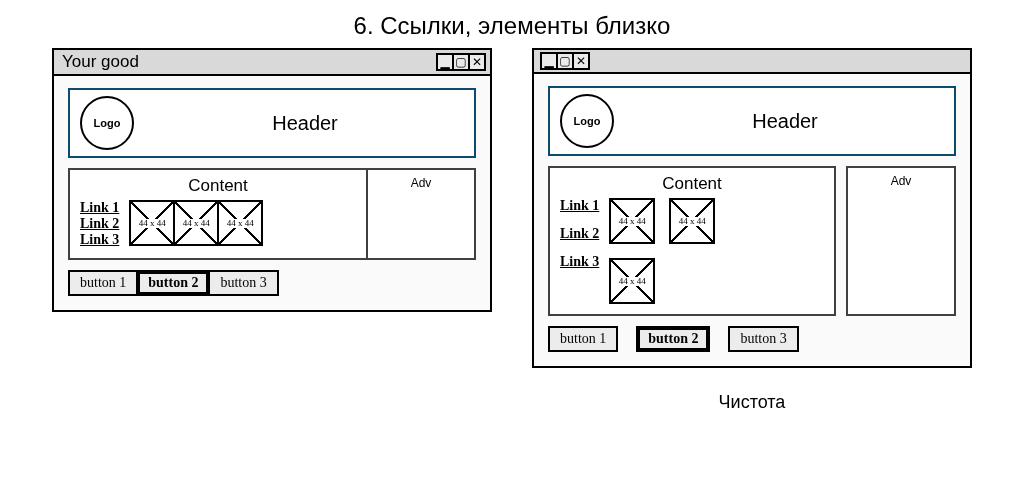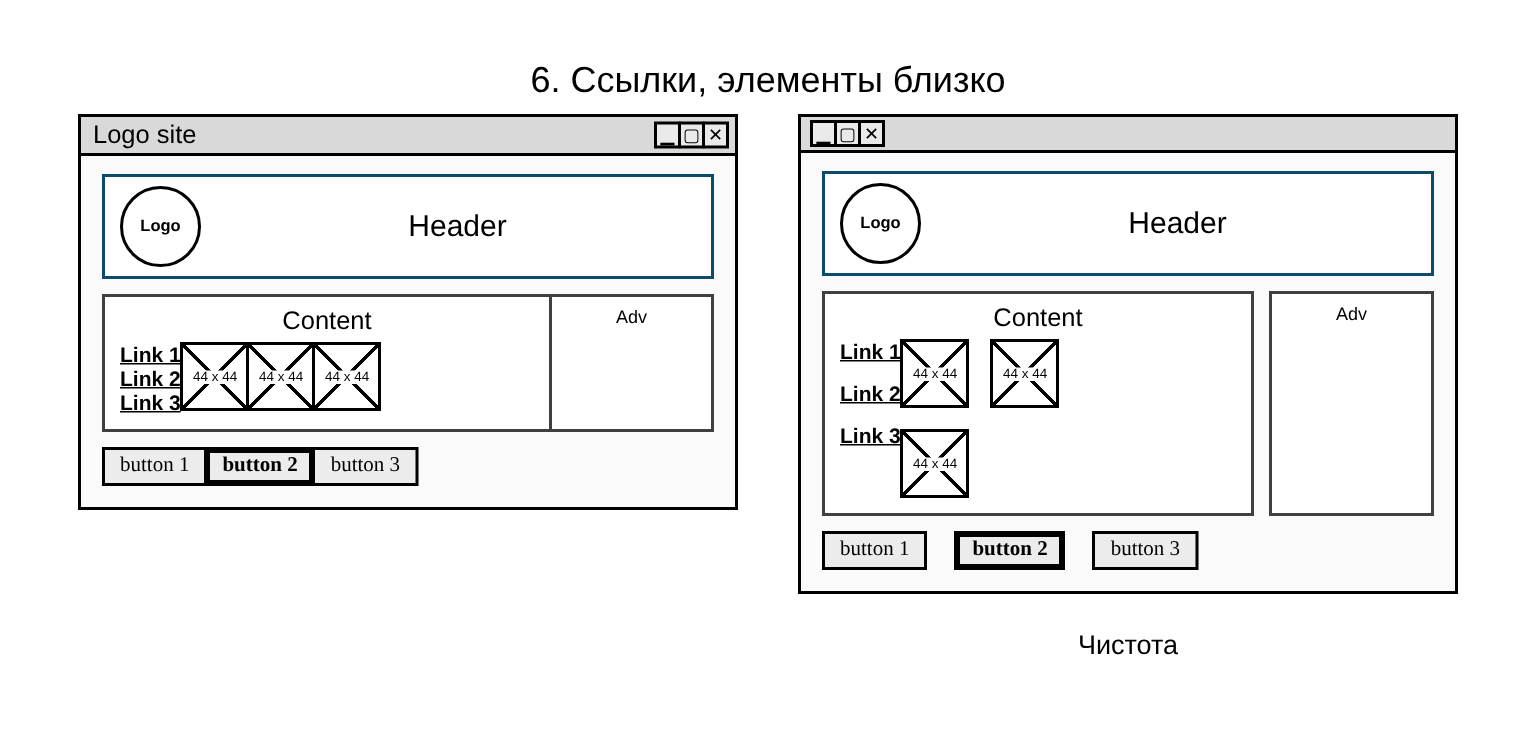--- a/index.html
+++ b/index.html
@@ -10,21 +10,20 @@
     font-family: "Comic Sans MS", "Segoe Script", cursive, sans-serif;
     background: #fff;
     color: #000;
     font-size: 14px;
   }
   .slide-title {
     text-align: center;
     font-size: 24px;
     padding: 12px 0 8px 0;
     font-family: "Segoe UI", Arial, sans-serif;
-    margin-top: 28px;
   }
   .panels {
     display: flex;
     justify-content: center;
     gap: 40px;
     padding: 0 24px;
   }
   .panel {
     width: 440px;
     display: flex;
@@ -82,21 +81,21 @@
   .body-row.tight > * + * { margin-left: -2px; }
   .content-box, .adv-box {
     border:2px solid #404040; background:#fff;
     padding: 6px 10px 10px 10px;
   }
   .content-box { flex: 1; }
   .adv-box { width: 110px; }
   .content-title { text-align:center; font-size:17px; margin-bottom:4px; }
   .adv-title { text-align:center; font-size:12px; margin-bottom:4px; }
   .links-and-thumbs {
-    display:flex; align-items:flex-start; 
+    display:flex; align-items:flex-start; gap:10px;font-family:Liberation Serif, serif;
   }
   .links { display:flex; flex-direction:column; gap:0; }
   .links.spaced { gap:12px; }
   .link {
     text-decoration: underline;
     font-weight: bold;
     font-size: 14px;
     white-space: nowrap;
   }
   .thumbs { display:flex; flex-wrap:wrap; }
@@ -146,21 +145,21 @@
 </head>
 <body>
 
 <div class="slide-title">6. Ссылки, элементы близко</div>
 
 <div class="panels">
 
   <div class="panel">
     <div class="browser">
       <div class="titlebar">
-        <span>Logo site</span>
+        <span>Your good</span>
         <div class="win-controls">
           <div class="win-btn">▁</div>
           <div class="win-btn">▢</div>
           <div class="win-btn">✕</div>
         </div>
       </div>
       <div class="page">
         <div class="header-box">
           <div class="logo-circle">Logo</div>
           <div class="header-title">Header</div>

